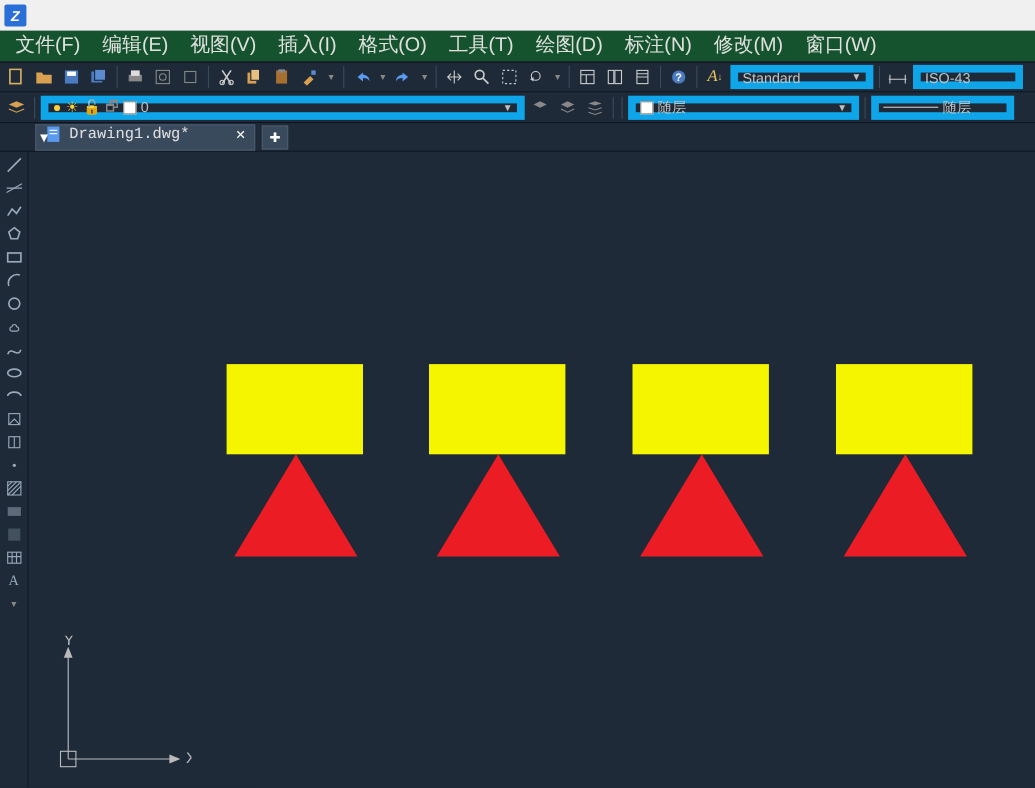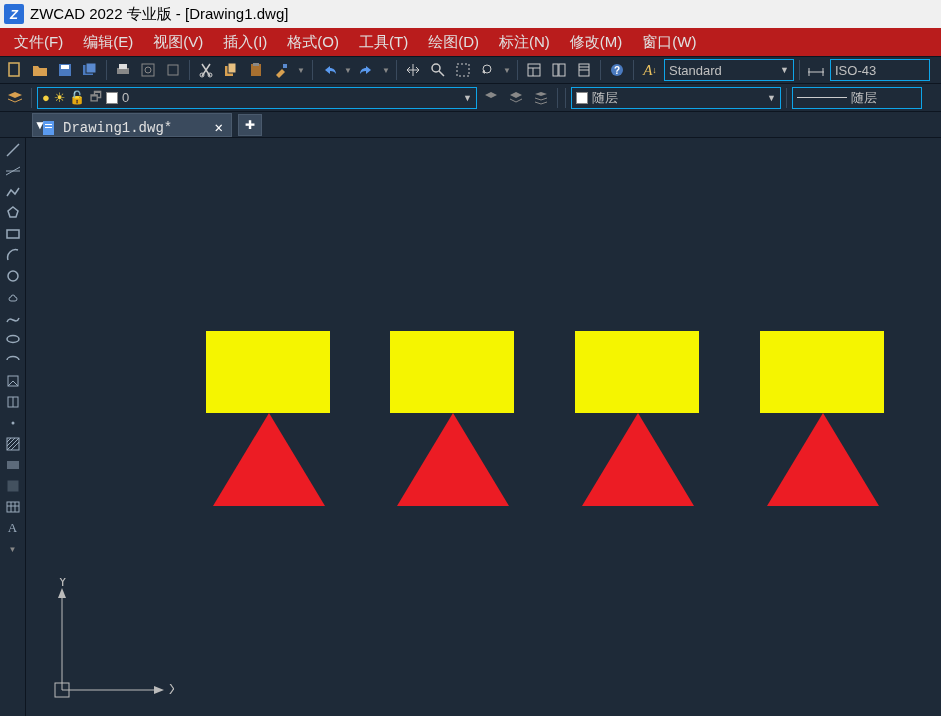--- a/index.html
+++ b/index.html
@@ -1,47 +1,46 @@
 <!DOCTYPE html>
 <html><head>
 <meta charset="utf-8">
 <style>
 * { margin:0; padding:0; box-sizing:border-box; user-select:none; }
 body { width:941px; height:716px; background:#1e2a38; font-family:"Microsoft YaHei",Arial,sans-serif; font-size:12px; color:#e0e0e0; overflow:hidden; }
 .titlebar { height:28px; background:#f0f0f0; display:flex; align-items:center; padding:0 4px; color:#000; font-size:15px; }
 .titlebar .logo { width:20px; height:20px; background:#2a6fd8; margin-right:6px; display:flex; align-items:center; justify-content:center; color:#fff; font-style:italic; font-weight:bold; font-size:13px; border-radius:2px;}
-.menubar { height:28px; background:#b91c1c; display:flex; align-items:flex-end; padding:0 4px; font-size:15px; }
+.menubar { height:28px; background:#14532d; display:flex; align-items:flex-end; padding:0 4px; font-size:18px; }
 .menubar .menuitem { padding:4px 10px; cursor:pointer; }
 .toolbar1 { height:28px; background:#1e2a38; border-top:1px solid #0d1520; border-bottom:1px solid #0d1520; display:flex; align-items:center; padding:0 4px; gap:3px; }
 .toolbar2 { height:28px; background:#1e2a38; border-bottom:1px solid #0d1520; display:flex; align-items:center; padding:0 4px; gap:3px; }
 .tbtn { width:22px; height:22px; display:flex; align-items:center; justify-content:center; cursor:pointer; }
 .sep { width:1px; height:20px; background:#3a4a5d; margin:0 2px; }
-.dropdown { height:22px; background:#1e2a38; border:1px solid #0ea5e9; display:flex; align-items:center; padding:0 4px; color:#c0c0c0; font-size:13px; gap:4px; min-width:0; }
+.dropdown { height:22px; background:#1e2a38; border:7px solid #0ea5e9; display:flex; align-items:center; padding:0 4px; color:#c0c0c0; font-size:13px; gap:4px; min-width:0; }
 .dropdown .arr { margin-left:auto; font-size:9px; }
 .tabbar { height:26px; background:#1e2a38; display:flex; align-items:center; padding-left:32px; gap:0; border-bottom:1px solid #0d1520;}
-.tab { height:24px; background:#3a4a5d; display:flex; align-items:flex-end; padding:0 8px; gap:6px; font-family:"Courier New",monospace; font-size:14px; color:#e0e0e0; min-width:200px; border:1px solid #4a5a6d;}
+.tab { height:24px; background:#3a4a5d; display:flex; align-items:flex-start; padding:0 8px; gap:6px; font-family:"Courier New",monospace; font-size:14px; color:#e0e0e0; min-width:200px; border:1px solid #4a5a6d;}
 .tab .close { margin-left:auto; font-size:14px; cursor:pointer; color:#fff; }
 .tabadd { width:24px; height:22px; background:#3a4a5d; margin-left:6px; display:flex; align-items:center; justify-content:center; color:#fff; cursor:pointer; border:1px solid #4a5a6d;}
 .tabdrop { width:20px; height:22px; display:flex; align-items:center; justify-content:center; color:#fff; position:absolute; left:30px; }
 .workspace { display:flex; height:578px; }
 .sidetool { width:26px; background:#1e2a38; border-right:1px solid #0d1520; display:flex; flex-direction:column; padding-top:2px; gap:1px; align-items:center;}
 .sidebtn { width:22px; height:20px; display:flex; align-items:center; justify-content:center; cursor:pointer; color:#9ab; font-size:14px;}
 .canvas { flex:1; background:#1e2a38; position:relative; }
 .yellowrect { position:absolute; background:#f5f500; }
 .redtri { position:absolute; width:0; height:0; }
 .ucs { position:absolute; left:18px; bottom:8px; }
 .colorSw { width:12px; height:12px; display:inline-block; border:1px solid #888;}
 .ltype-prev { width:50px; height:1px; border-top:1px solid #ccc; display:inline-block;}
 </style>
 </head>
 <body>
 
 <div class="titlebar">
  <div class="logo">Z</div>
- <span>ZWCAD 2022 专业版 - [Drawing1.dwg]</span>
 </div>
 
 <div class="menubar">
  <div class="menuitem"><span>文件(F)</span></div>
  <div class="menuitem"><span>编辑(E)</span></div>
  <div class="menuitem"><span>视图(V)</span></div>
  <div class="menuitem"><span>插入(I)</span></div>
  <div class="menuitem"><span>格式(O)</span></div>
  <div class="menuitem"><span>工具(T)</span></div>
  <div class="menuitem"><span>绘图(D)</span></div>

